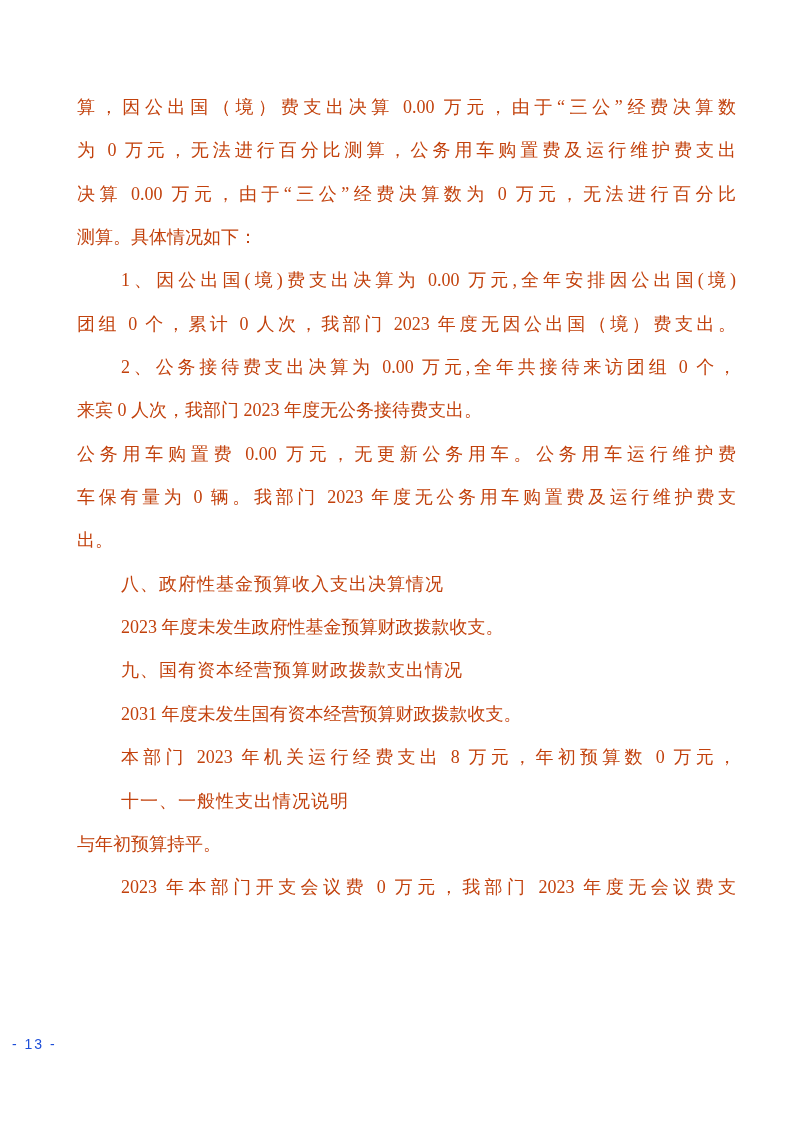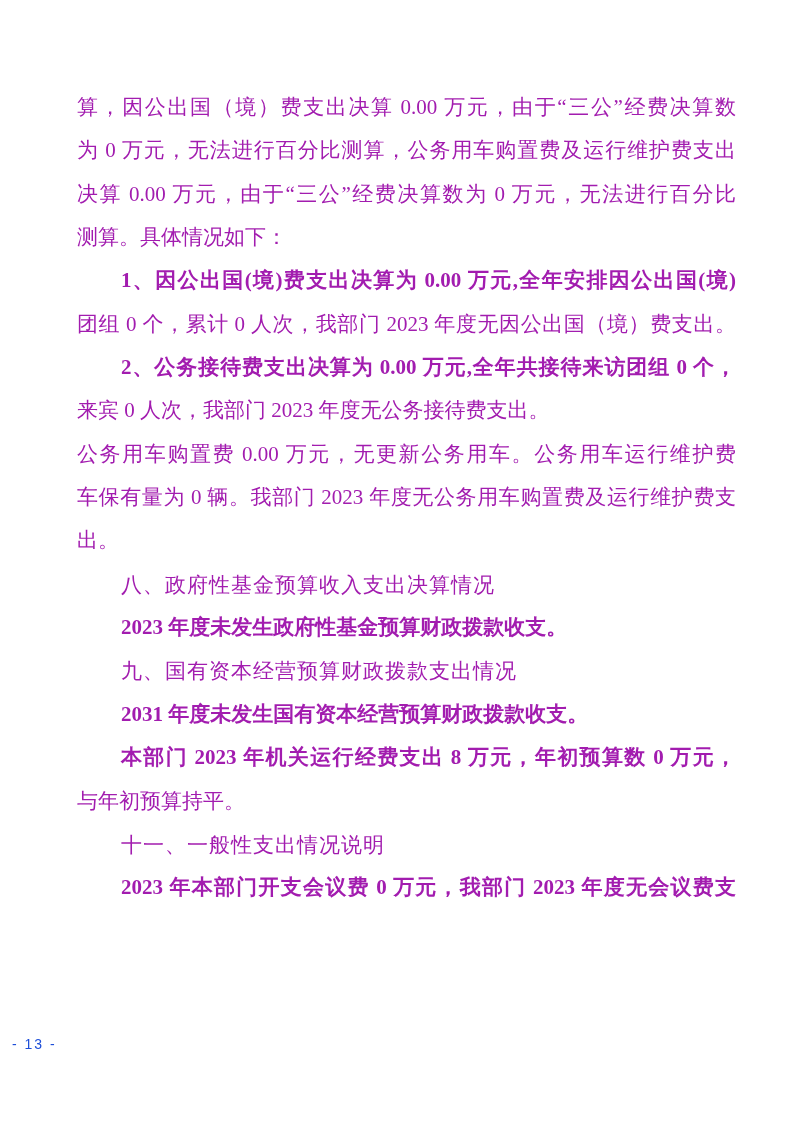--- a/index.html
+++ b/index.html
@@ -17,35 +17,34 @@
   }
   .content {
     position: absolute;
     top: 86px;
     left: 77px;
     width: 659px;
   }
   .line {
     height: 43.35px;
     line-height: 43.35px;
-    font-size: 21px;
+    font-size: 18px;
     font-family: "Liberation Serif", "DejaVu Serif", serif;
-    color: #a21caf;
+    color: #c2410c;
     white-space: nowrap;
     overflow: visible;
   }
   .line.justify {
     white-space: normal;
     text-align: justify;
     text-align-last: justify;
     text-justify: inter-character;
   }
   .line.indent {
     padding-left: 44px;
-    font-weight: bold;
   }
   .line.heading {
     padding-left: 44px;
     font-family: "Liberation Sans", "DejaVu Sans", sans-serif;
     font-weight: normal;
     letter-spacing: 1px;
   }
   .footer {
     position: absolute;
     top: 1036px;
@@ -79,21 +78,21 @@
     <div class="line justify">车保有量为 0 辆。我部门 2023 年度无公务用车购置费及运行维护费支</div>
     <div class="line">出。</div>
 
     <div class="line heading">八、政府性基金预算收入支出决算情况</div>
     <div class="line indent">2023 年度未发生政府性基金预算财政拨款收支。</div>
 
     <div class="line heading">九、国有资本经营预算财政拨款支出情况</div>
     <div class="line indent">2031 年度未发生国有资本经营预算财政拨款收支。</div>
 
     <div class="line justify indent">本部门 2023 年机关运行经费支出 8 万元，年初预算数 0 万元，</div>
+    <div class="line heading">十一、一般性支出情况说明</div>
+
     <div class="line">与年初预算持平。</div>
-
-    <div class="line heading">十一、一般性支出情况说明</div>
     <div class="line justify indent">2023 年本部门开支会议费 0 万元，我部门 2023 年度无会议费支</div>
 
   </div>
 
   <div class="footer">- 13 -</div>
 </div>
 
 </body></html>

